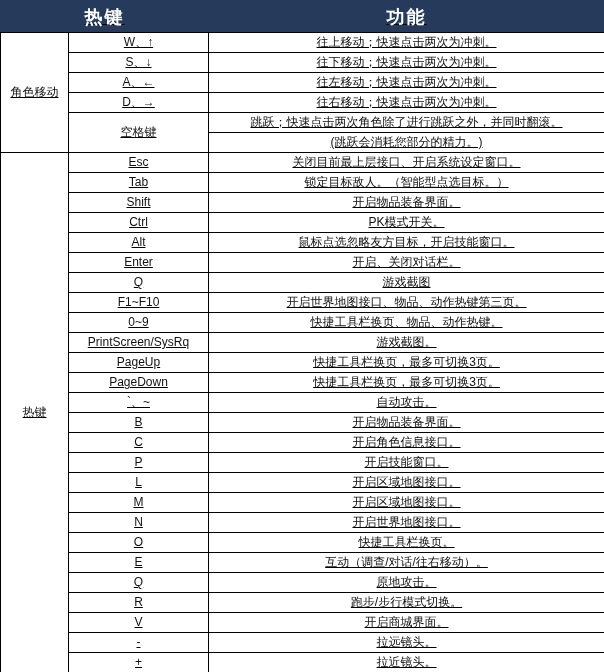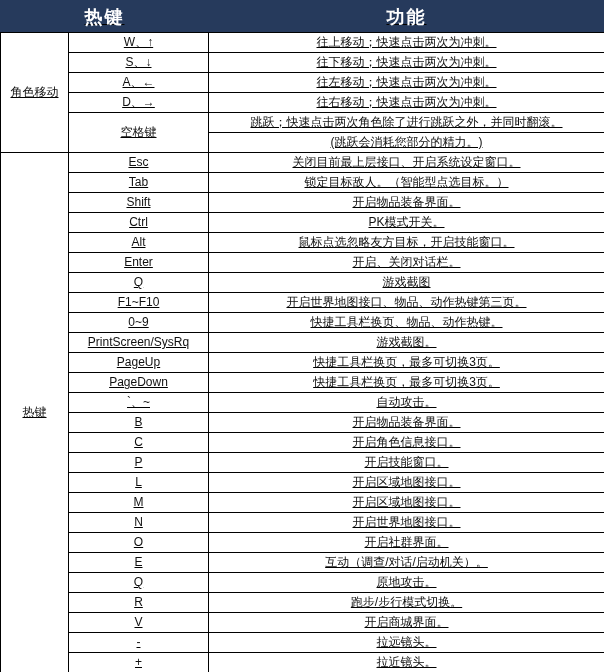--- a/index.html
+++ b/index.html
@@ -175,25 +175,25 @@
         <tr>
           <td class="cell-key">M</td>
           <td class="cell-func">开启区域地图接口。</td>
         </tr>
         <tr>
           <td class="cell-key">N</td>
           <td class="cell-func">开启世界地图接口。</td>
         </tr>
         <tr>
           <td class="cell-key">O</td>
-          <td class="cell-func">开启社群界面。</td>
+          <td class="cell-func">快捷工具栏换页。</td>
         </tr>
         <tr>
           <td class="cell-key">E</td>
-          <td class="cell-func">互动（调查/对话/启动机关）。</td>
+          <td class="cell-func">互动（调查/对话/往右移动）。</td>
         </tr>
         <tr>
           <td class="cell-key">Q</td>
           <td class="cell-func">原地攻击。</td>
         </tr>
         <tr>
           <td class="cell-key">R</td>
           <td class="cell-func">跑步/步行模式切换。</td>
         </tr>
         <tr>

